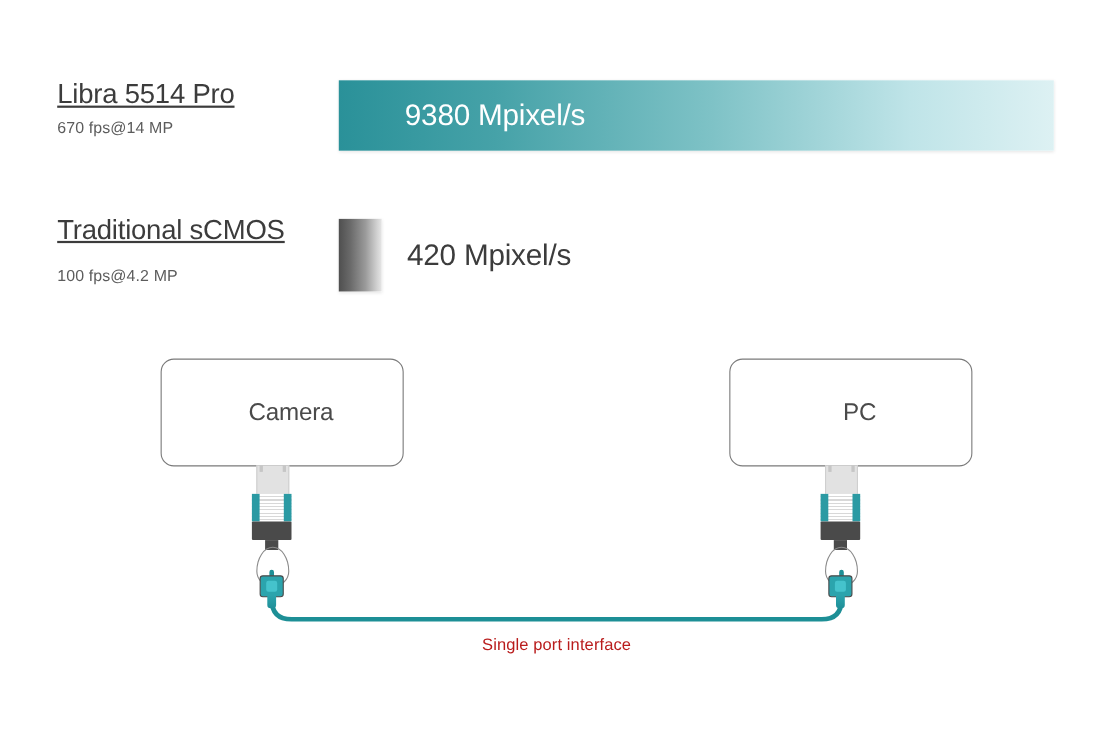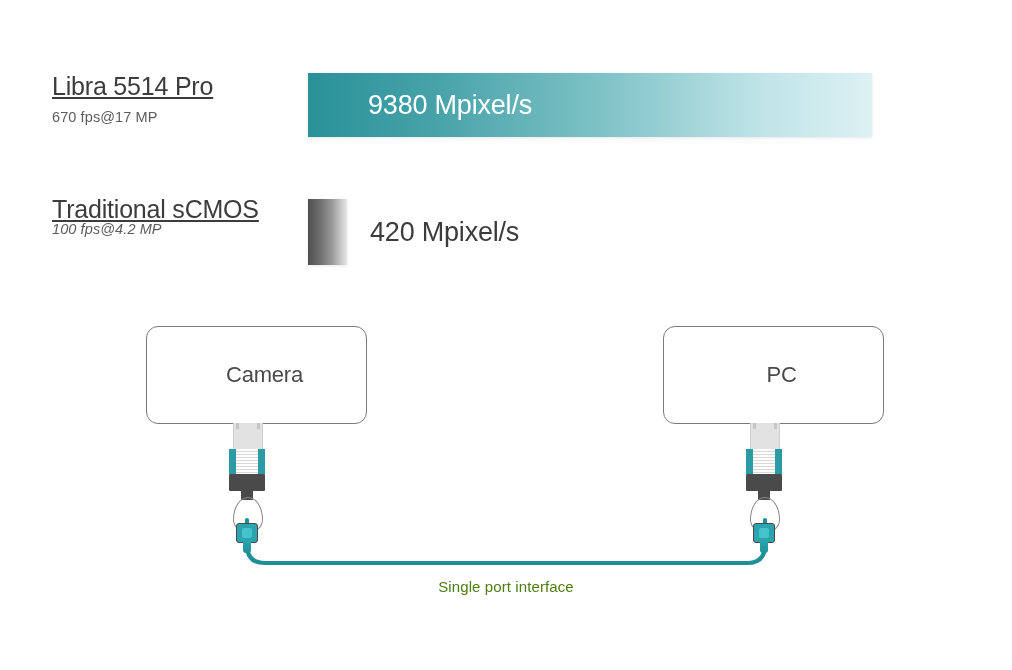--- a/index.html
+++ b/index.html
@@ -27,27 +27,27 @@
     font-size:14.5px;
     color:#5c5c5c;
     letter-spacing:0.1px;
     white-space:nowrap;
     line-height:1;
   }
 
   #label-libra{left:52px;top:74px;}
   #label-libra .lbl-sub{margin-top:11px;}
   #label-scmos{left:52px;top:197px;}
-  #label-scmos .lbl-sub{margin-top:0;font-style:italic;}
+  #label-scmos .lbl-sub{margin-top:22px;}
 
   
   #bar-libra{
     position:absolute;
     left:308px;top:73px;
-    width:564px;height:64px;
+    width:650px;height:64px;
     background:linear-gradient(90deg,#2a9199 0%,#46a2a8 22%,#7ec2c6 52%,#bfe4e8 80%,#ddf1f3 100%);
     box-shadow:0 1px 3px rgba(0,0,0,0.10);
     text-decoration:underline;
   }
   #bar-libra-value{
     position:absolute;
     left:60px;top:50%;
     transform:translateY(-50%);
     color:#ffffff;
     font-size:27px;
@@ -147,31 +147,31 @@
   
   #cable-svg{position:absolute;left:0;top:0;width:1012px;height:670px;pointer-events:none;}
 
   
   #cable-speed{
     position:absolute;left:0;right:0;top:527px;
     text-align:center;font-size:22px;color:#3c3c3c;letter-spacing:-0.2px;
   }
   #cable-caption{
     position:absolute;left:0;right:0;top:578px;
-    text-align:center;font-size:15px;color:#4d7c0f;letter-spacing:0.1px;
+    text-align:center;font-size:15px;color:#b91c1c;letter-spacing:0.1px;
   }
 </style>
 </head>
 <body>
 
 <div class="stage">
 
   <div class="row-label" id="label-libra">
     <div class="lbl-title">Libra 5514 Pro</div>
-    <div class="lbl-sub">670 fps@17 MP</div>
+    <div class="lbl-sub">670 fps@14 MP</div>
   </div>
 
   <div id="bar-libra">
     <div id="bar-libra-value">9380 Mpixel/s</div>
   </div>
 
   <div class="row-label" id="label-scmos">
     <div class="lbl-title">Traditional sCMOS</div>
     <div class="lbl-sub">100 fps@4.2 MP</div>
   </div>

